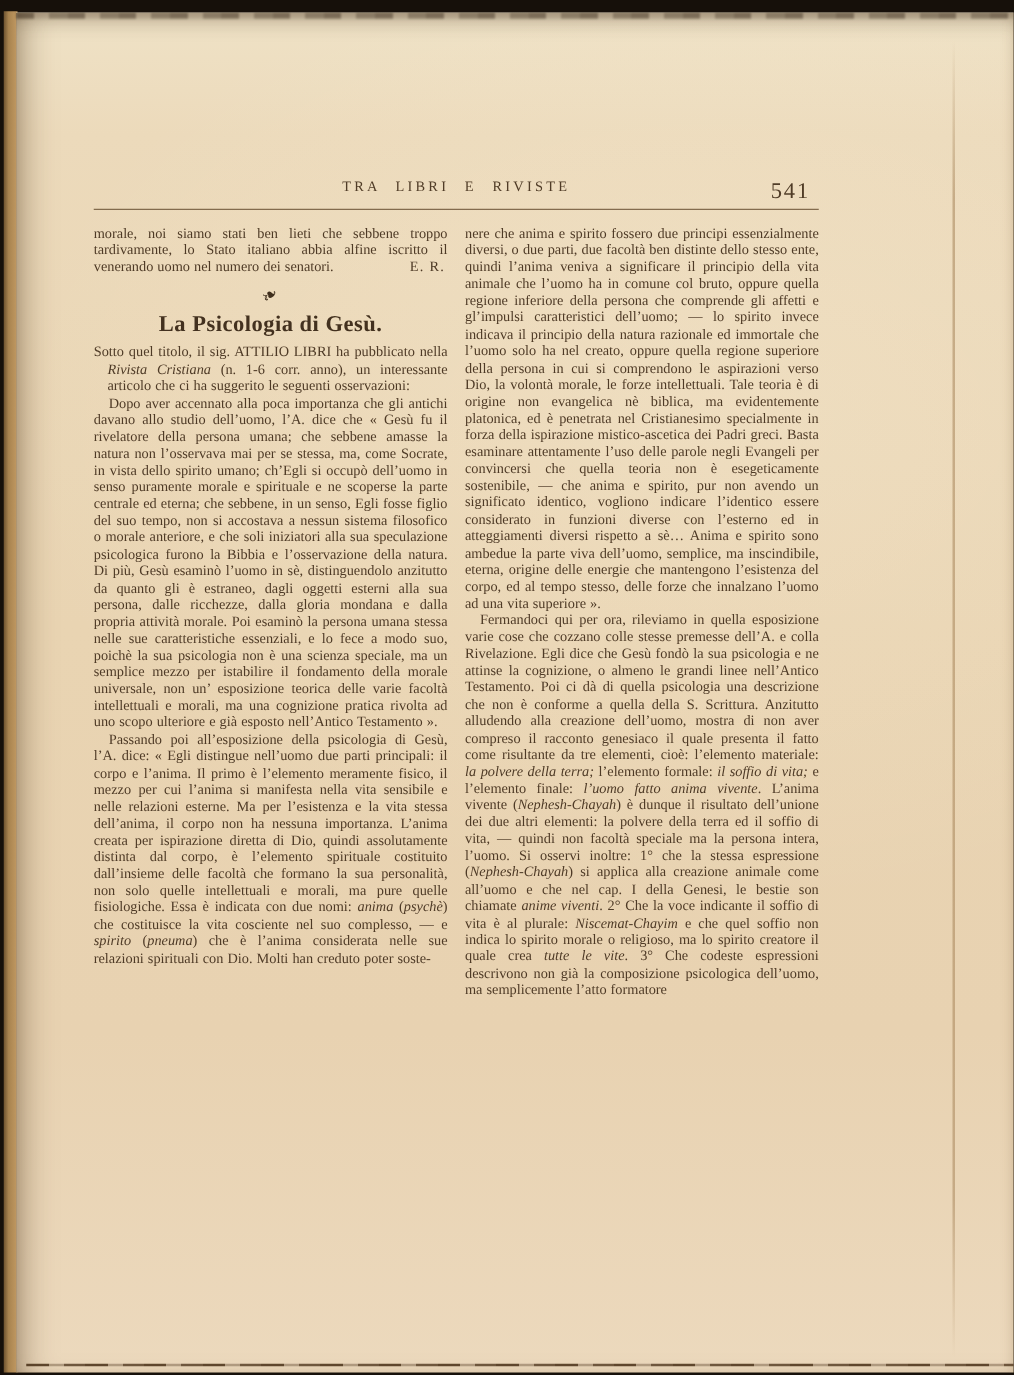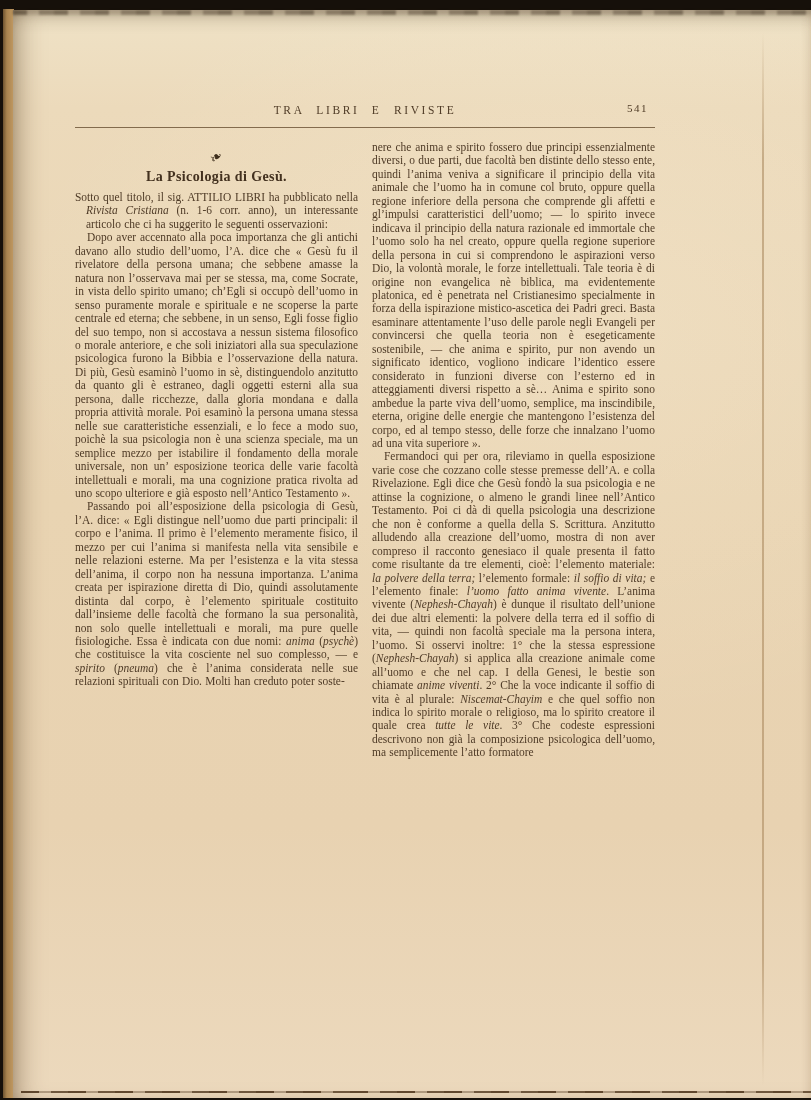--- a/index.html
+++ b/index.html
@@ -47,27 +47,27 @@
     background:repeating-linear-gradient(90deg,
       rgba(70,45,20,0.85) 0 18px, rgba(70,45,20,0.35) 18px 30px, rgba(70,45,20,0.75) 30px 47px);
     filter:blur(0.4px);
   }
   
   .right-fold{
     position:absolute;left:749px;top:22px;bottom:12px;width:2px;
     background:linear-gradient(180deg,rgba(140,100,52,0) 0%,rgba(140,100,52,0.40) 12%,rgba(140,100,52,0.38) 88%,rgba(140,100,52,0) 100%);
   }
   .content{position:absolute;left:62px;top:92px;width:580px;color:var(--ink);}
-  .header{position:relative;height:20px;}
+  .header{position:relative;height:20px;margin-top:40px;}
   .header-title{
     position:absolute;left:50%;transform:translateX(-50%);
     top:2px;font-size:11.5px;letter-spacing:2.6px;word-spacing:7px;
     color:#503c27;white-space:nowrap;
   }
-  .page-number{position:absolute;right:7px;top:0;font-size:11px;letter-spacing:1.5px;color:#503c27;}
+  .page-number{position:absolute;right:7px;top:0;font-size:18px;letter-spacing:1.5px;color:#503c27;}
   .rule{border-top:1.4px solid rgba(95,70,40,0.75);margin-top:5px;}
   .columns{display:flex;gap:14px;margin-top:13px;}
   .col{width:283px;}
   p.para{
     margin:0;font-size:11.45px;line-height:13.45px;text-align:justify;
     color:var(--ink);word-spacing:0.4px;
   }
   p.indent{text-indent:12px;}
   p.hang{padding-left:11px;text-indent:-11px;}
   em{margin-top:16px;}
@@ -75,40 +75,44 @@
     text-align:right;margin-top:-13.45px;padding-right:2px;
     font-size:11.45px;line-height:13.45px;letter-spacing:1px;color:var(--ink);
   }
   .ornament{text-align:center;margin:7px 0 3px;height:18px;}
   .leaf{
     display:inline-block;font-size:15px;color:#3f2f1d;
     transform:rotate(-34deg);line-height:14px;
   }
   .section-title{
     margin:3px 0 6px;text-align:center;font-weight:bold;
-    font-size:14px;letter-spacing:0.4px;color:#43311f;
+    font-size:18px;letter-spacing:0.4px;color:#43311f;
   }
 </style>
 </head>
 <body>
 
 <div class="scan">
   <div class="page-under"></div>
   <div class="paper">
     <div class="right-fold"></div>
 
     <div class="content">
       <div class="header">
         <span class="header-title">TRA LIBRI E RIVISTE</span>
         <span class="page-number">541</span>
       </div>
       <div class="rule"></div>
 
       <div class="columns">
         <div class="col">
+          <div>
+              <p class="para"><span>morale, noi siamo stati ben lieti che sebbene troppo tardivamente, lo Stato italiano abbia alfine iscritto il venerando uomo nel numero dei senatori.</span></p>
+              <div class="sig">E. R.</div>
+            </div>
           <div class="ornament">
             <span class="leaf">❧</span>
           </div>
           <h2 class="section-title">La Psicologia di Gesù.</h2>
           <div>
               <p class="para hang"><span>Sotto quel titolo, il sig. ATTILIO LIBRI ha pubblicato nella </span><em>Rivista Cristiana</em><span> (n. 1-6 corr. anno), un interessante articolo che ci ha suggerito le seguenti osservazioni:</span></p>
               <p class="para indent"><span>Dopo aver accennato alla poca importanza che gli antichi davano allo studio dell’uomo, l’A. dice che « Gesù fu il rivelatore della persona umana; che sebbene amasse la natura non l’osservava mai per se stessa, ma, come Socrate, in vista dello spirito umano; ch’Egli si occupò dell’uomo in senso puramente morale e spirituale e ne scoperse la parte centrale ed eterna; che sebbene, in un senso, Egli fosse figlio del suo tempo, non si accostava a nessun sistema filosofico o morale anteriore, e che soli iniziatori alla sua speculazione psicologica furono la Bibbia e l’osservazione della natura. Di più, Gesù esaminò l’uomo in sè, distinguendolo anzitutto da quanto gli è estraneo, dagli oggetti esterni alla sua persona, dalle ricchezze, dalla gloria mondana e dalla propria attività morale. Poi esaminò la persona umana stessa nelle sue caratteristiche essenziali, e lo fece a modo suo, poichè la sua psicologia non è una scienza speciale, ma un semplice mezzo per istabilire il fondamento della morale universale, non un’ esposizione teorica delle varie facoltà intellettuali e morali, ma una cognizione pratica rivolta ad uno scopo ulteriore e già esposto nell’Antico Testamento ».</span></p>
               <p class="para indent"><span>Passando poi all’esposizione della psicologia di Gesù, l’A. dice: « Egli distingue nell’uomo due parti principali: il corpo e l’anima. Il primo è l’elemento meramente fisico, il mezzo per cui l’anima si manifesta nella vita sensibile e nelle relazioni esterne. Ma per l’esistenza e la vita stessa dell’anima, il corpo non ha nessuna importanza. L’anima creata per ispirazione diretta di Dio, quindi assolutamente distinta dal corpo, è l’elemento spirituale costituito dall’insieme delle facoltà che formano la sua personalità, non solo quelle intellettuali e morali, ma pure quelle fisiologiche. Essa è indicata con due nomi: </span><em>anima</em><span> (</span><em>psychè</em><span>) che costituisce la vita cosciente nel suo complesso, — e </span><em>spirito</em><span> (</span><em>pneuma</em><span>) che è l’anima considerata nelle sue relazioni spirituali con Dio. Molti han creduto poter soste-</span></p>
             </div>
         </div>

